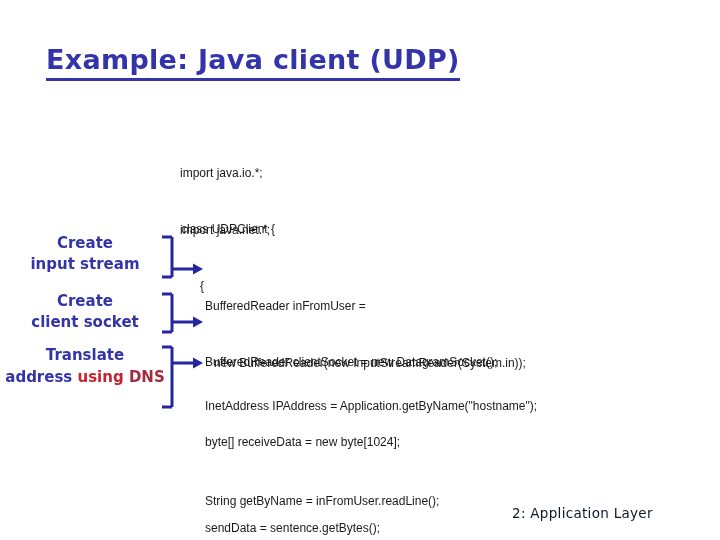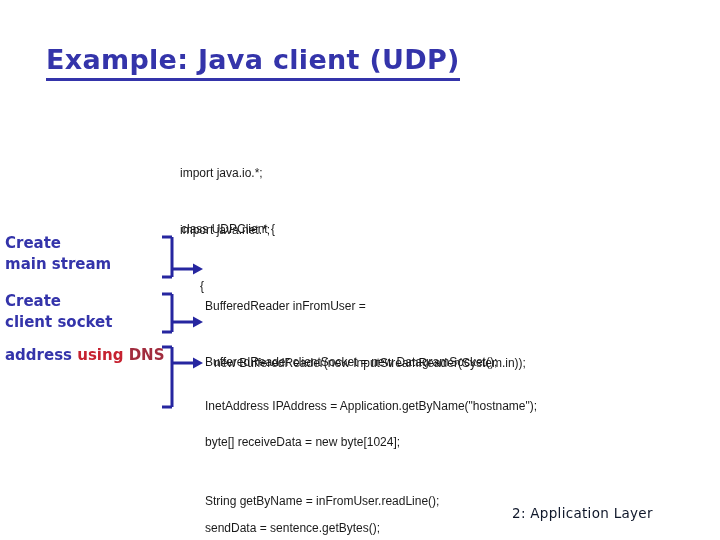--- a/index.html
+++ b/index.html
@@ -16,21 +16,21 @@
   }
   .code{
     position:absolute;font-family:"Liberation Sans",sans-serif;font-size:12px;
     color:var(--code-black,#1a1a1a);line-height:19px;white-space:pre;
   }
   .cl{min-height:19px;}
   .ind1{padding-left:17px;}
   .ind2{padding-left:19px;}
   .ind3{padding-left:9px;}
   .ann{
-    position:absolute;left:5px;width:160px;text-align:left;
+    position:absolute;left:5px;width:160px;text-align:center;
     font-family:"DejaVu Sans",sans-serif;font-weight:bold;font-size:15px;
     color:var(--accent-blue,#3434aa);line-height:21px;
   }
   .ann3{line-height:22px;}
   .red1{color:var(--red-bright,#c62230);}
   .red2{color:var(--red-dark,#a12c3e);}
   .bracket{position:absolute;}
   .bracket path{stroke:var(--bracket-blue,#2626a0);stroke-width:3;fill:none;}
   .bracket polygon{fill:var(--bracket-blue,#2626a0);}
   .footer{
@@ -52,21 +52,21 @@
     <div class="cl">import java.net.*;</div>
   </div>
 
   <div class="code" style="left:181px;top:182px;">
     <div class="cl">class UDPClient {</div>
     <div class="cl ind2">{</div>
   </div>
 
   <div class="ann" style="top:233px;">
     <div>Create</div>
-    <div>main stream</div>
+    <div>input stream</div>
   </div>
 
   <svg class="bracket" style="left:157px;top:233px;" width="50" height="50" viewBox="0 0 50 50">
     <path d="M5 4 H15 M15 4 V44 M5 44 H15 M15 36 H36"></path>
     <polygon points="36,30.5 46,36 36,41.5"></polygon>
   </svg>
 
   <div class="code" style="left:205px;top:259px;">
     <div class="cl">BufferedReader inFromUser =</div>
     <div class="cl ind3">new BufferedReader(new InputStreamReader(System.in));</div>
@@ -80,20 +80,21 @@
   <svg class="bracket" style="left:157px;top:290px;" width="50" height="48" viewBox="0 0 50 48">
     <path d="M5 4 H15 M15 4 V42 M5 42 H15 M15 32 H36"></path>
     <polygon points="36,26.5 46,32 36,37.5"></polygon>
   </svg>
 
   <div class="code" style="left:205px;top:315px;">
     <div class="cl">BufferedReader clientSocket = new DatagramSocket();</div>
   </div>
 
   <div class="ann ann3" style="top:344px;">
+    <div>Translate</div>
     <div><span>address </span><span class="red1">using </span><span class="red2">DNS</span></div>
   </div>
 
   <svg class="bracket" style="left:157px;top:344px;" width="50" height="68" viewBox="0 0 50 68">
     <path d="M5 3 H15 M15 3 V63 M5 63 H15 M15 19 H36"></path>
     <polygon points="36,13.5 46,19 36,24.5"></polygon>
   </svg>
 
   <div class="code" style="left:205px;top:359px;">
     <div class="cl">InetAddress IPAddress = Application.getByName("hostname");</div>

